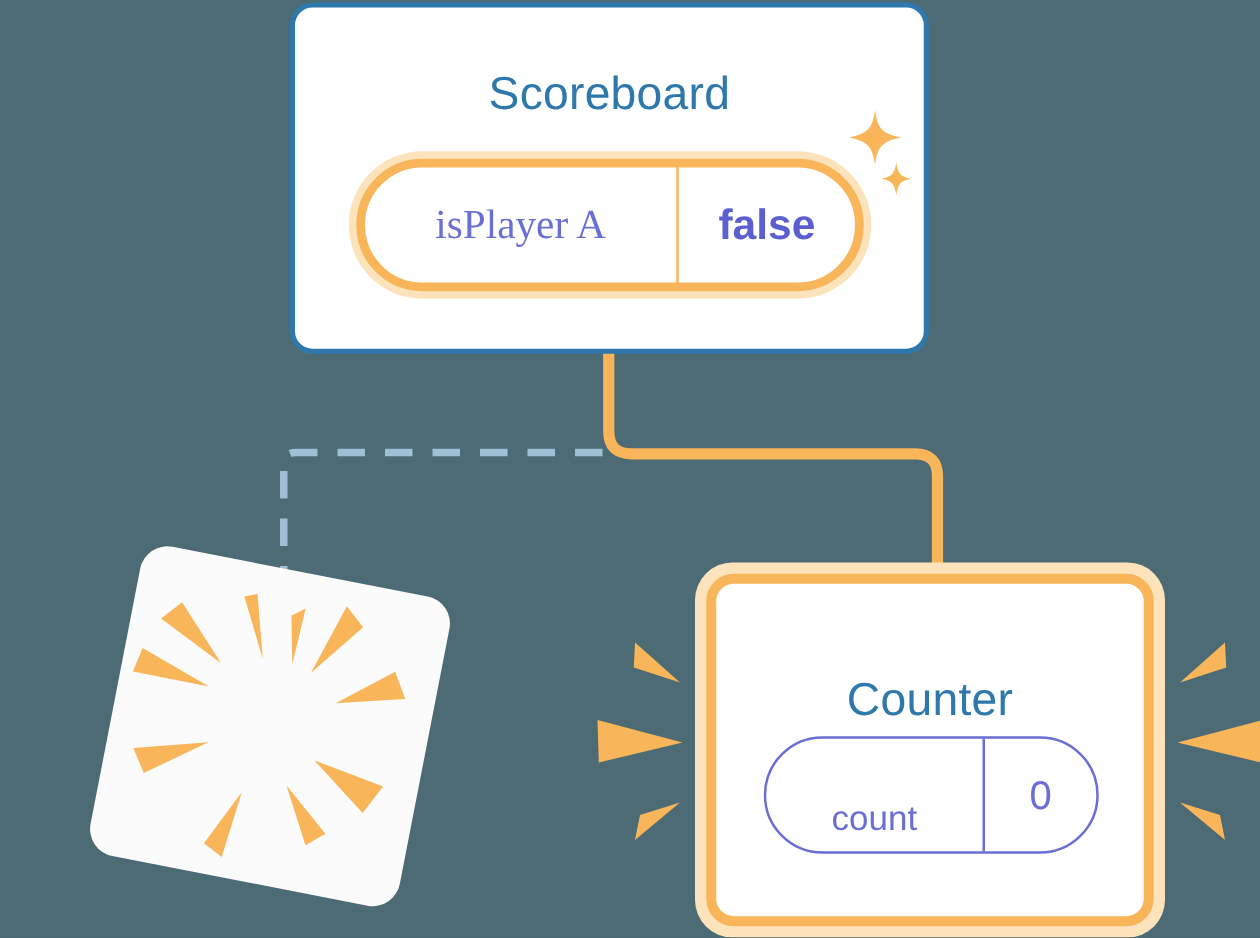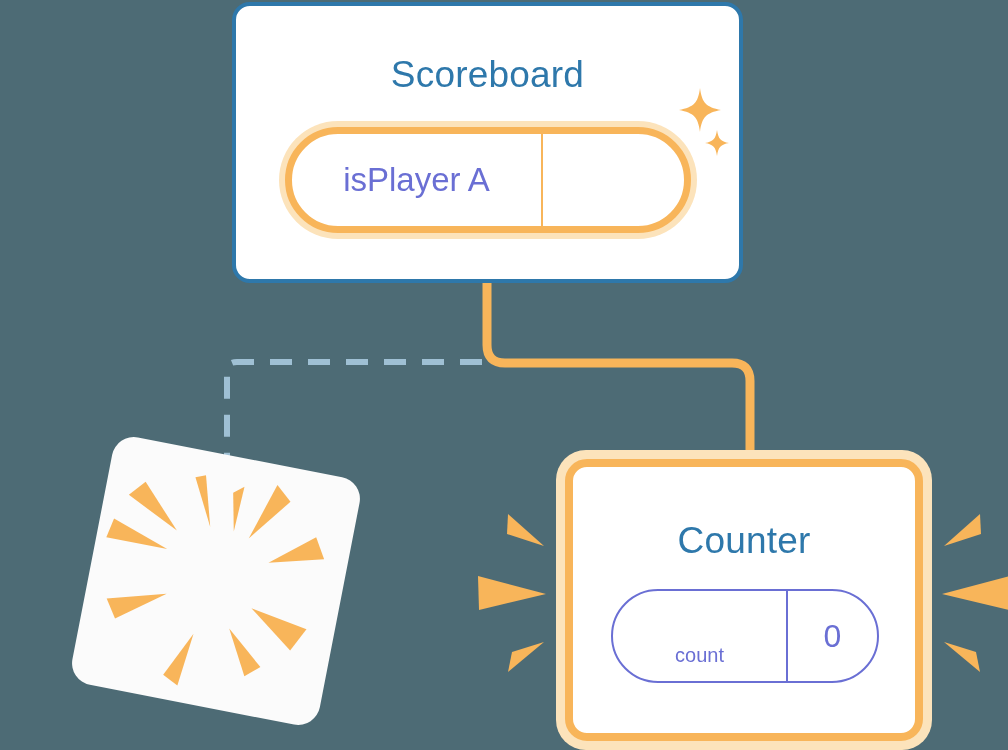--- a/index.html
+++ b/index.html
@@ -87,20 +87,21 @@
     align-items: stretch;
   }
   .pill-hot .pill-key {
     flex: 0 0 249px;
     display: flex;
     align-items: center;
     justify-content: center;
     color: #6a6fd4;
     font-size: 33px;
     font-weight: 400;
+    font-family: Liberation Serif, serif;
   }
   .pill-hot .pill-div {
     width: 2px;
     background: #f8b55a;
     align-self: stretch;
     margin: -1px 0;
   }
   .pill-hot .pill-val {
     flex: 1 1 auto;
     display: flex;
@@ -136,21 +137,21 @@
   }
   .card-counter-inner {
     width: 100%;
     height: 100%;
     box-sizing: border-box;
     background: #ffffff;
     border: 8px solid #f8b55a;
     border-radius: 22px;
   }
   .card-counter .card-title {
-    margin-top: 55px;
+    margin-top: 74px;
     font-size: 37px;
   }
 
   
   .pill-plain {
     position: absolute;
     left: 611px;
     top: 589px;
     width: 268px;
     height: 94px;
@@ -161,21 +162,21 @@
     display: flex;
     align-items: stretch;
     z-index: 5;
   }
   .pill-plain .pill-key {
     flex: 0 0 173px;
     display: flex;
     align-items: center;
     justify-content: center;
     color: #6a6fd4;
-    font-size: 20px;
+    font-size: 28px;
     font-weight: 400;
     margin-top: 38px;
   }
   .pill-plain .pill-div {
     width: 2px;
     background: #6a6fd4;
   }
   .pill-plain .pill-val {
     flex: 1 1 auto;
     display: flex;
@@ -237,20 +238,21 @@
 
   <div class="card-scoreboard">
     <div class="card-title">Scoreboard</div>
   </div>
 
   <div class="pill-hot-wrap" style="z-index:5;">
     <div class="pill-hot-halo"></div>
     <div class="pill-hot">
       <div class="pill-key">isPlayer A</div>
       <div class="pill-div"></div>
+      <div class="pill-val">false</div>
     </div>
   </div>
 
   <svg class="sparkles" viewBox="0 0 70 80">
     <path d="M28 0 C30 15 34 19 49 22 C34 25 30 29 28 44 C26 29 22 25 7 22 C22 19 26 15 28 0 Z" fill="#f8b55a"></path>
     <path d="M45 42 C46.3 51 48.7 53.5 57 55 C48.7 56.5 46.3 59 45 68 C43.7 59 41.3 56.5 33 55 C41.3 53.5 43.7 51 45 42 Z" fill="#f8b55a"></path>
   </svg>
 
   <svg class="burst-left" viewBox="0 0 80 180">
     <path d="M38 14 L74 46 L37 34 Z" fill="#f8b55a"></path>

